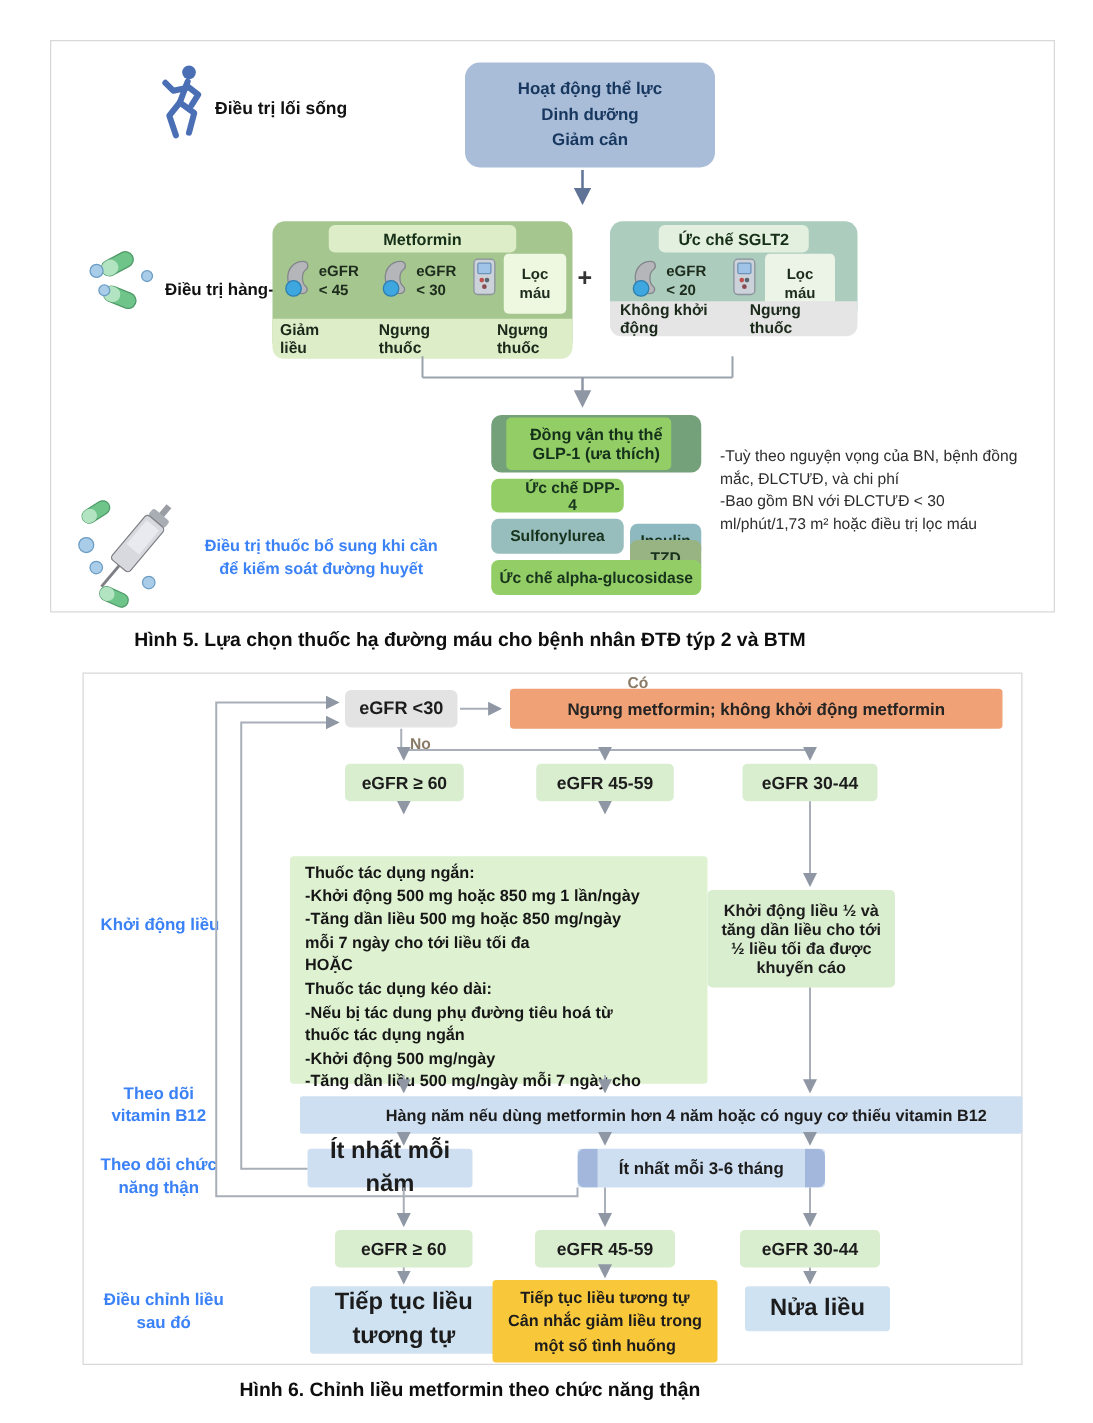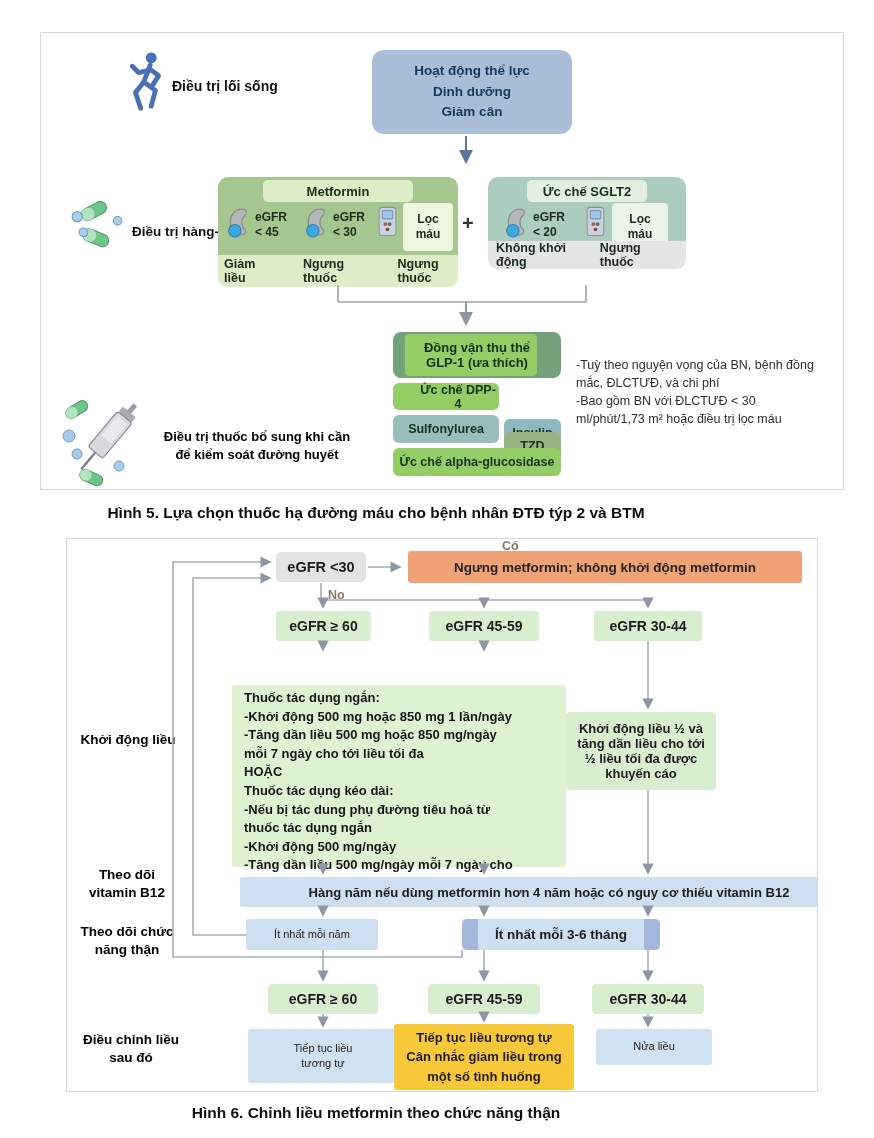--- a/index.html
+++ b/index.html
@@ -13,28 +13,28 @@
   
   .topbox{background:#a9bcd8;border-radius:12px;color:#17375e;font-weight:bold;font-size:13.5px;line-height:1.55;}
   .metbox{background:#a5c68e;border-radius:10px;}
   .sgltbox{background:#accdbd;border-radius:10px;}
   .hdrpill{border-radius:5px;font-weight:bold;font-size:13px;color:#163018;}
   .egfrtxt{font-weight:bold;font-size:12px;color:#1c2b1c;line-height:1.25;}
   .actstrip{border-radius:0 0 9px 9px;display:flex;align-items:center;font-weight:bold;font-size:12.5px;color:#1a291a;}
   .locmau{background:#eef7e0;border-radius:4px;font-weight:bold;font-size:12px;color:#1c2b1c;line-height:1.25;}
   .drug{border-radius:6px;font-weight:bold;font-size:12.5px;color:#17331d;}
   .notes{font-size:12.5px;font-weight:500;color:#2d2d2d;line-height:1.45;}
-  .sidelabel{font-weight:600;font-size:13.5px;color:#000000;line-height:1.35;text-align:center;}
+  .sidelabel{font-weight:600;font-size:13.5px;color:#3b82f6;line-height:1.35;text-align:center;}
   
   .graybox{background:#e3e3e3;border-radius:5px;font-weight:bold;font-size:14.5px;color:#1c1c1c;}
   .orangebox{background:#f0a175;border-radius:3px;font-weight:bold;font-size:13.5px;color:#242424;}
   .greenbox{background:#d9edcf;border-radius:4px;font-weight:bold;font-size:14px;color:#1c1c1c;}
   .biggreen{background:#def1d1;border-radius:3px;font-weight:600;font-size:13px;color:#161616;line-height:18.6px;}
   .bluebar{background:#cfdff2;border-radius:2px;font-weight:bold;font-size:13px;color:#1c1c1c;padding-left:40px;}
-  .bluebox{background:#cfe2f2;border-radius:3px;font-weight:normal;font-size:11px;color:#1c1c1c;line-height:1.4;}
+  .bluebox{background:#cfe2f2;border-radius:3px;font-weight:bold;font-size:19px;color:#1c1c1c;line-height:1.4;}
   .yellowbox{background:#f9c83a;border-radius:3px;font-weight:bold;font-size:13px;color:#1c1c1c;line-height:1.5;}
   .cap{position:absolute;top:0;width:16px;height:100%;background:#a3b6db;}
   .yn{font-weight:600;font-size:12.5px;color:#8a7a66;}
 </style>
 </head>
 <body>
 
 <div class="abs figframe" style="left:40px;top:32px;width:804px;height:458px;"></div>
 
 <svg class="abs" style="left:126px;top:50px;" width="42" height="64" viewBox="0 0 40 60">

